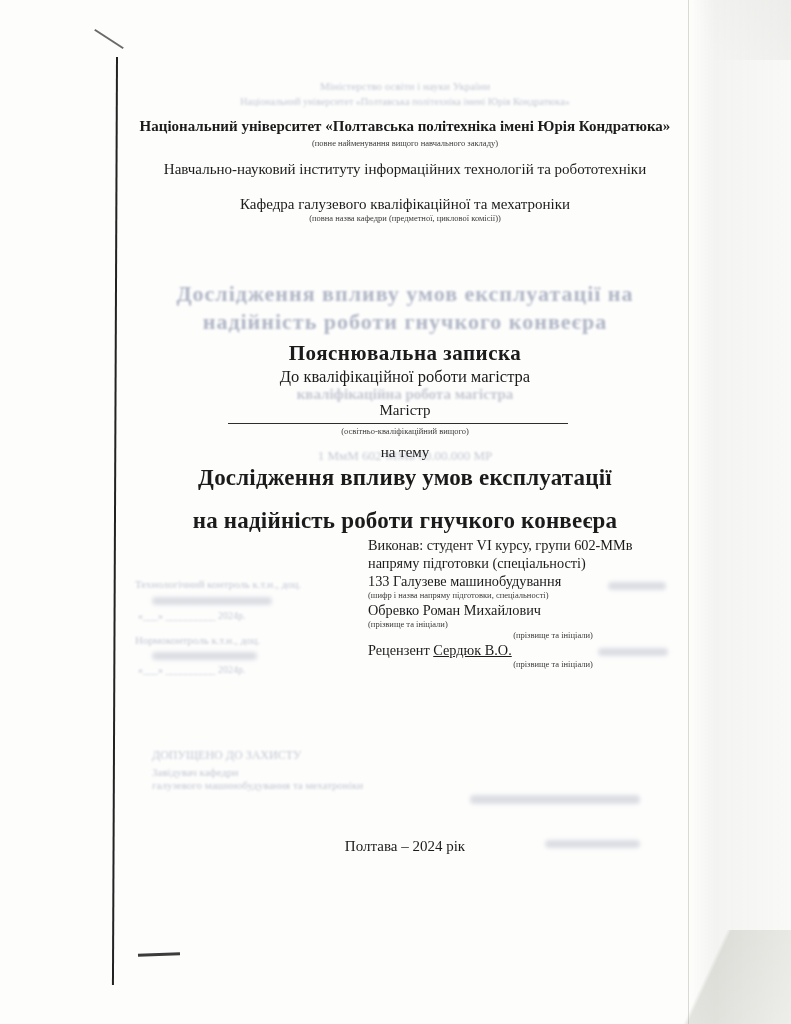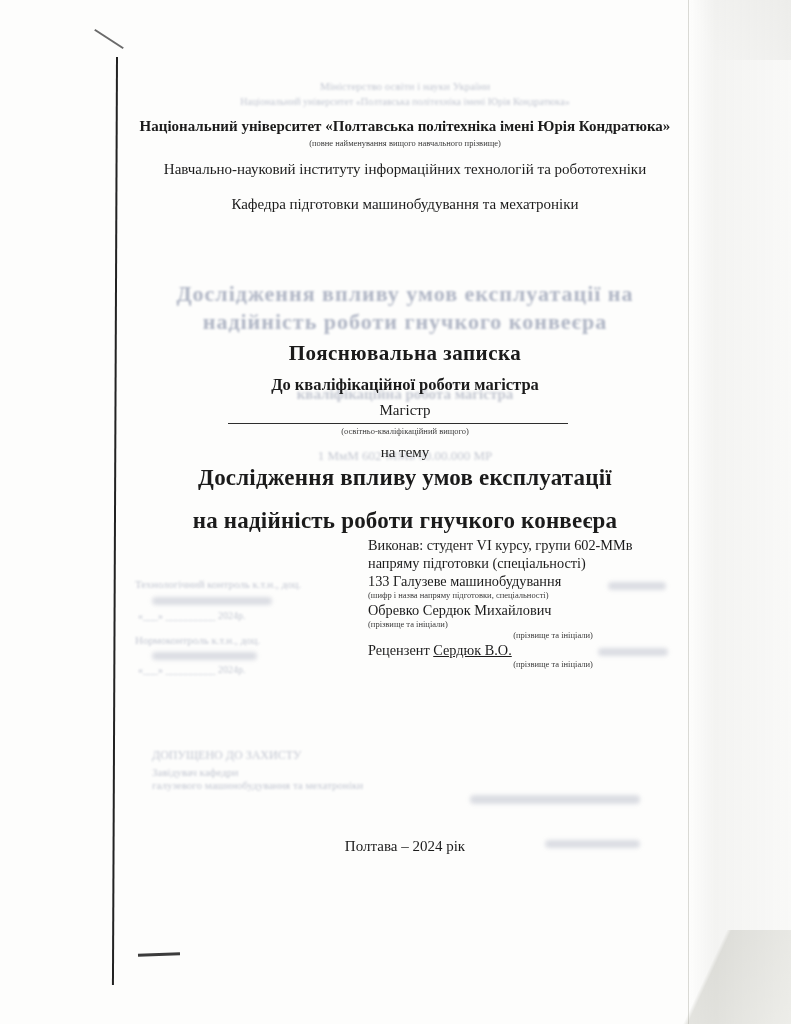--- a/index.html
+++ b/index.html
@@ -8,21 +8,21 @@
     background:#fdfdfc;overflow:hidden;
     font-family:"Liberation Serif","DejaVu Serif",serif;
     color:#1b1b1b;
   }
   .c{position:absolute;left:120px;width:570px;text-align:center;}
   .uni{top:118px;font-size:15px;font-weight:bold;}
   .cap{font-size:8.5px;color:#3a3a3a;}
   .inst{top:161px;font-size:15px;}
   .dept{top:196px;font-size:15px;}
   .doc-title{top:341px;font-size:21px;font-weight:bold;letter-spacing:.5px;}
-  .doc-sub{top:375px;font-size:16.5px;font-weight:bold;}
+  .doc-sub{top:367px;font-size:16.5px;font-weight:normal;}
   .degree{top:402px;font-size:15px;}
   .rule{position:absolute;left:228px;top:423px;width:340px;height:0;border-top:1.6px solid #2e2e2e;}
   .on-topic{top:444px;font-size:15px;}
   .topic{font-size:23px;font-weight:bold;letter-spacing:.2px;}
   .exec{
     position:absolute;left:368px;top:536px;width:300px;
     font-size:14.3px;line-height:18px;
   }
   .exec .cap2{font-size:8.5px;line-height:11px;color:#3a3a3a;text-align:left;}
   .exec .cap3{font-size:8.5px;line-height:11px;color:#3a3a3a;text-align:center;margin-left:95px;width:180px;}
@@ -74,39 +74,40 @@
   <div class="smudge" style="left:608px;top:582px;width:58px;height:8px"></div>
   <div class="smudge" style="left:598px;top:648px;width:70px;height:8px"></div>
 
   <div class="ghost gs" style="left:152px;top:748px;width:260px;font-size:12px">ДОПУЩЕНО ДО ЗАХИСТУ</div>
   <div class="ghost gs" style="left:152px;top:766px;width:240px">Завідувач кафедри</div>
   <div class="ghost gs" style="left:152px;top:779px;width:300px">галузевого машинобудування та мехатроніки</div>
   <div class="smudge" style="left:470px;top:795px;width:170px;height:9px"></div>
   <div class="smudge" style="left:545px;top:840px;width:95px;height:8px"></div>
 
   <div class="c uni">Національний університет «Полтавська політехніка імені Юрія Кондратюка»</div>
-  <div class="c cap" style="top:138px">(повне найменування вищого навчального прізвище)</div>
+  <div class="c cap" style="top:138px">(повне найменування вищого навчального закладу)</div>
   <div class="c inst">Навчально-науковий інституту інформаційних технологій та робототехніки</div>
-  <div class="c dept">Кафедра підготовки машинобудування та мехатроніки</div>
+  <div class="c dept">Кафедра галузевого кваліфікаційної та мехатроніки</div>
+  <div class="c cap" style="top:213px">(повна назва кафедри (предметної,  циклової комісії))</div>
 
   <div class="c doc-title">Пояснювальна записка</div>
   <div class="c doc-sub">До кваліфікаційної роботи магістра</div>
   <div class="c degree">Магістр</div>
   <div class="rule"></div>
   <div class="c cap" style="top:426px">(освітньо-кваліфікаційний вищого)</div>
   <div class="c topic" style="top:465px">Дослідження впливу умов експлуатації</div>
   <div class="c on-topic">на тему</div>
   <div class="c topic" style="top:508px">на надійність роботи гнучкого конвеєра</div>
 
   <div class="exec">
     <div>Виконав: студент VI курсу, групи 602-ММв</div>
     <div>напряму підготовки (спеціальності)</div>
     <div>133 Галузеве машинобудування</div>
     <div class="cap2">(шифр і назва напряму підготовки, спеціальності)</div>
-    <div>Обревко Сердюк Михайлович</div>
+    <div>Обревко Роман Михайлович</div>
     <div class="cap2">(прізвище та ініціали)</div>
     <div class="cap3">(прізвище та ініціали)</div>
     <div>
       <span>Рецензент</span>
       <span class="u">Сердюк В.О.</span>
     </div>
     <div class="cap3">(прізвище та ініціали)</div>
   </div>
 
   <div class="c footer">Полтава – 2024 рік</div>

